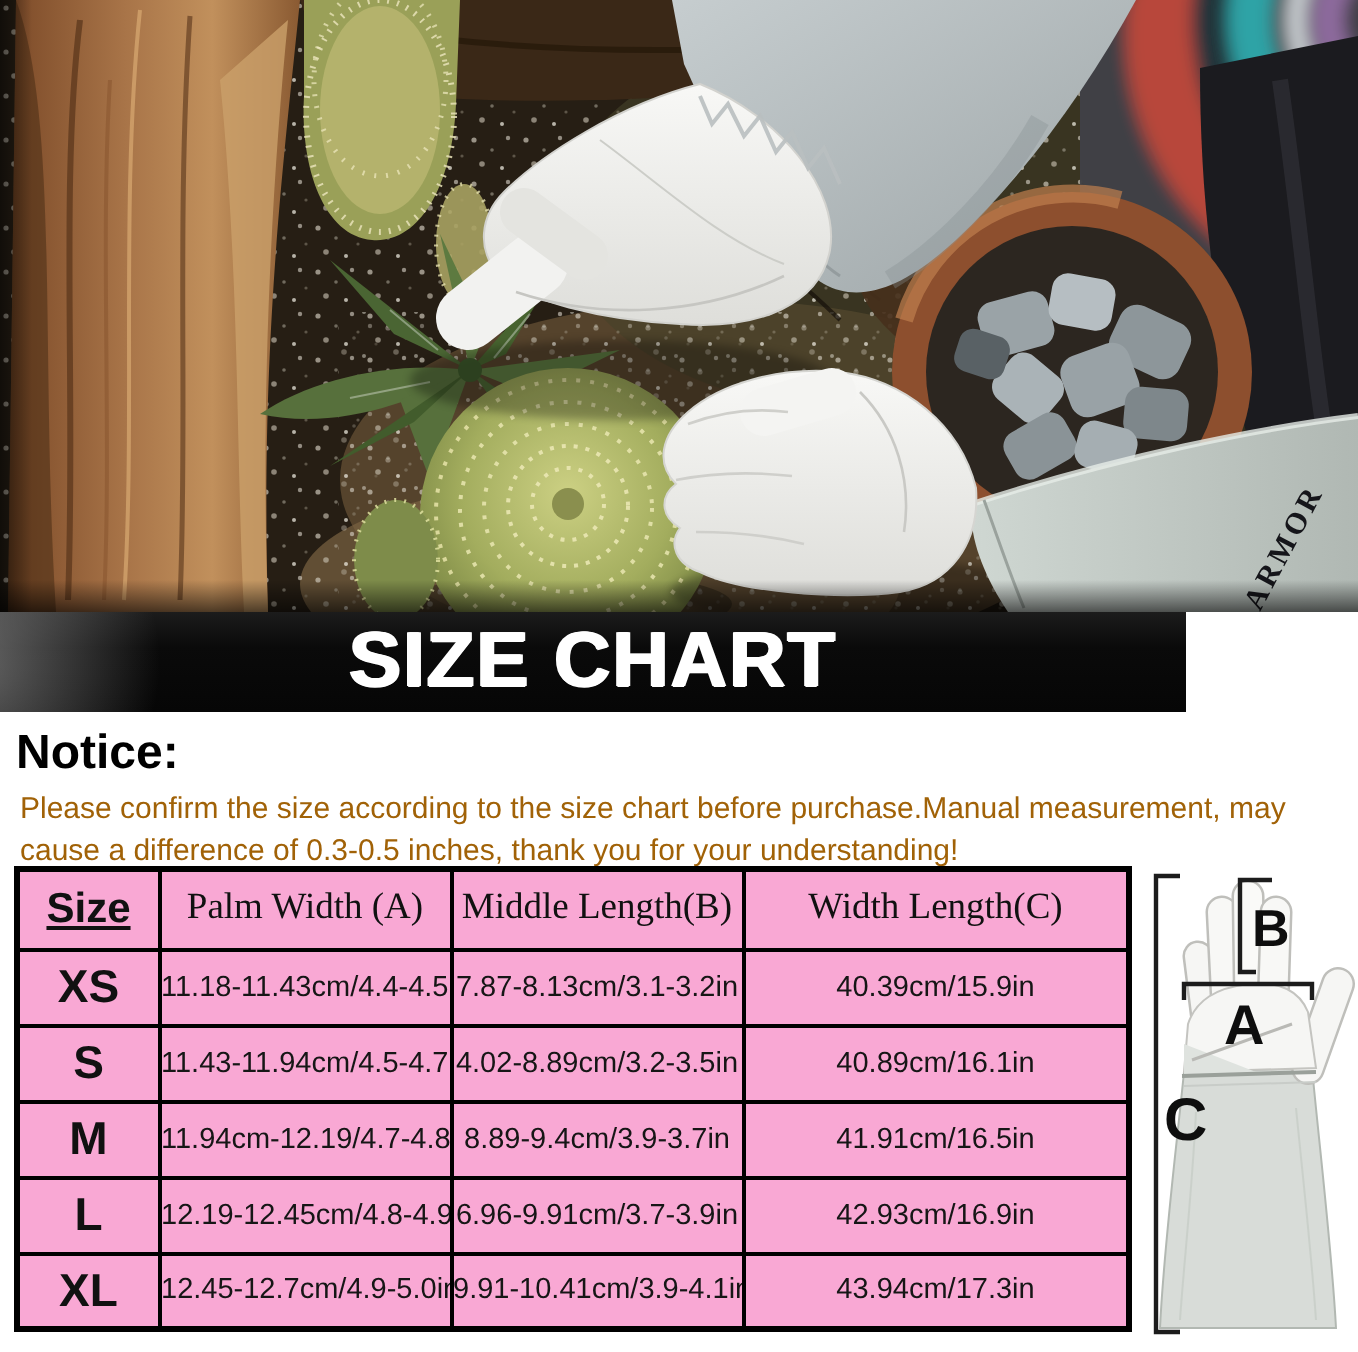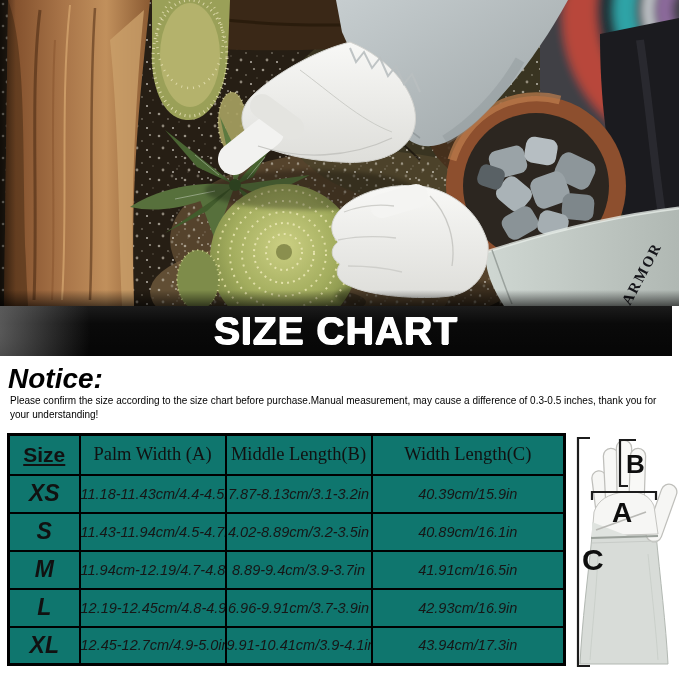--- a/index.html
+++ b/index.html
@@ -2,39 +2,39 @@
 <html><head>
 <meta charset="utf-8">
 <style>
   html,body{margin:0;padding:0;background:#fff;}
   .page{position:relative;width:679px;height:676px;background:#fff;overflow:hidden;
         font-family:"Liberation Sans",sans-serif;color:#111;}
   
   .photo{position:absolute;left:0;top:0;width:679px;height:306px;background:#241c12;}
   .photo svg{display:block;}
   
-  .banner{position:absolute;left:0;top:306px;width:672px;height:50px;
+  .banner{position:absolute;left:0;top:306px;width:593px;height:50px;
           background:
             radial-gradient(circle at -3% 50%, rgba(185,185,185,.55), rgba(185,185,185,0) 16%),
             linear-gradient(180deg,#1c1c1c 0%,#0a0a0a 35%,#060606 100%);
           display:flex;align-items:center;justify-content:center;}
   .banner-title{color:#fff;font-size:39px;font-weight:800;letter-spacing:1px;
           text-shadow:.7px 0 #fff,-.7px 0 #fff,0 .5px #fff;}
   
-  .notice-heading{position:absolute;left:8px;top:363px;font-size:28px;font-weight:800;color:#000;font-style:italic;}
-  .notice-body{position:absolute;left:10px;top:394px;width:666px;font-size:10px;
-          line-height:1.42;color:#000000;}
+  .notice-heading{position:absolute;left:8px;top:363px;font-size:24px;font-weight:800;color:#000;}
+  .notice-body{position:absolute;left:10px;top:394px;width:666px;font-size:15px;
+          line-height:1.42;color:#a16207;}
   
   table.size-chart{position:absolute;left:7px;top:433px;border-collapse:collapse;
-          table-layout:fixed;width:556px;background:#0f766e;}
+          table-layout:fixed;width:556px;background:#f9a8d4;}
   table.size-chart th,table.size-chart td{border:2px solid #000;text-align:center;
           vertical-align:middle;padding:0;overflow:hidden;white-space:nowrap;}
   table.size-chart{border:3px solid #000;}
   tr.hdr{height:40px;}
-  tr.row{height:38px;font-style:italic;}
+  tr.row{height:38px;}
   th.h-size{font-size:21px;font-weight:800;text-decoration:underline;}
   th.h-col{font-size:18.5px;font-weight:400;font-family:Liberation Serif, serif;}
   td.c-size{font-size:23px;font-weight:800;}
   td.c-val{font-size:14.5px;color:#161616;}
   col.w-size{width:71px;} col.w-palm{width:146px;} col.w-fing{width:146px;} col.w-len{width:193px;}
   
   .diagram{position:absolute;left:568px;top:426px;width:111px;height:248px;}
 </style>
 </head>
 <body>

